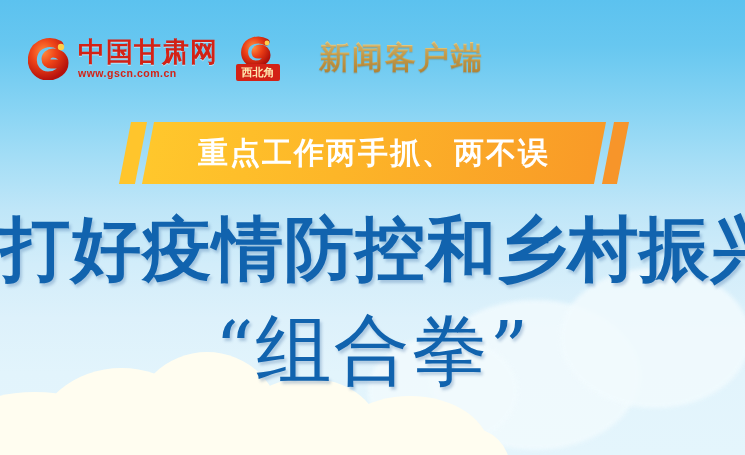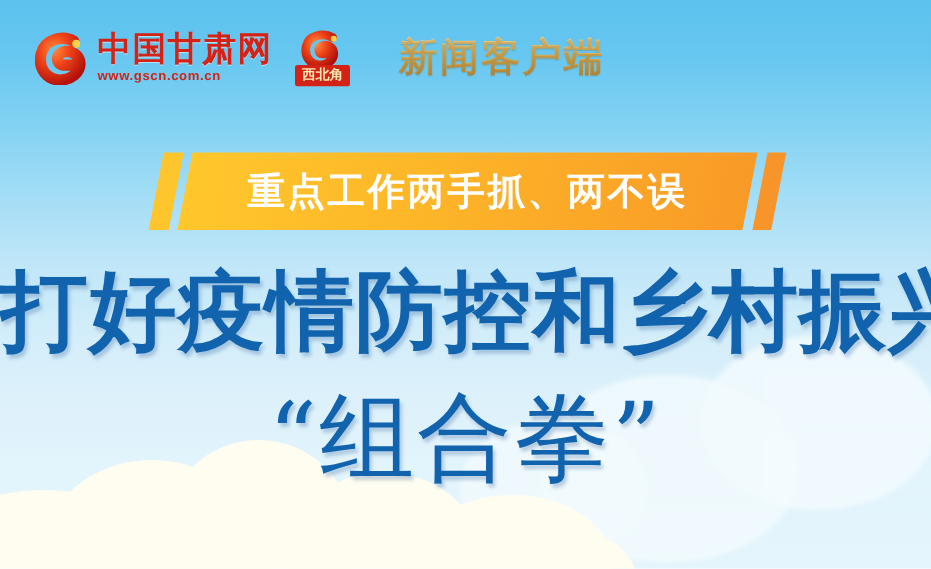--- a/index.html
+++ b/index.html
@@ -60,21 +60,21 @@
   }
 
   
   .cs-a { left: 430px; top: 300px; width: 210px; height: 150px; }
   .cs-b { left: 560px; top: 268px; width: 190px; height: 140px; }
   .cs-c { left: 368px; top: 336px; width: 150px; height: 110px; }
 
   
   .logo-bar {
     position: absolute;
-    left: 0; top: 0;
+    left: 0; top: 12px;
     width: 745px; height: 92px;
     display: flex;
     align-items: center;
     padding-left: 28px;
     box-sizing: border-box;
   }
 
   .logo-group {
     display: flex;
     align-items: center;

